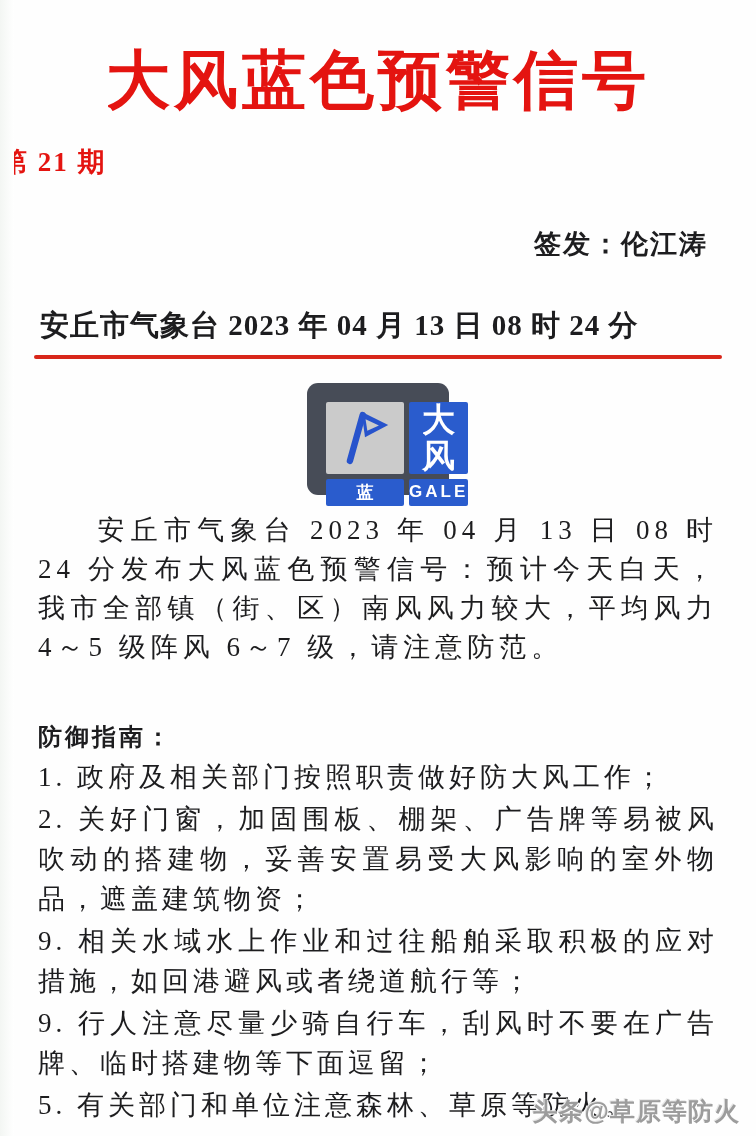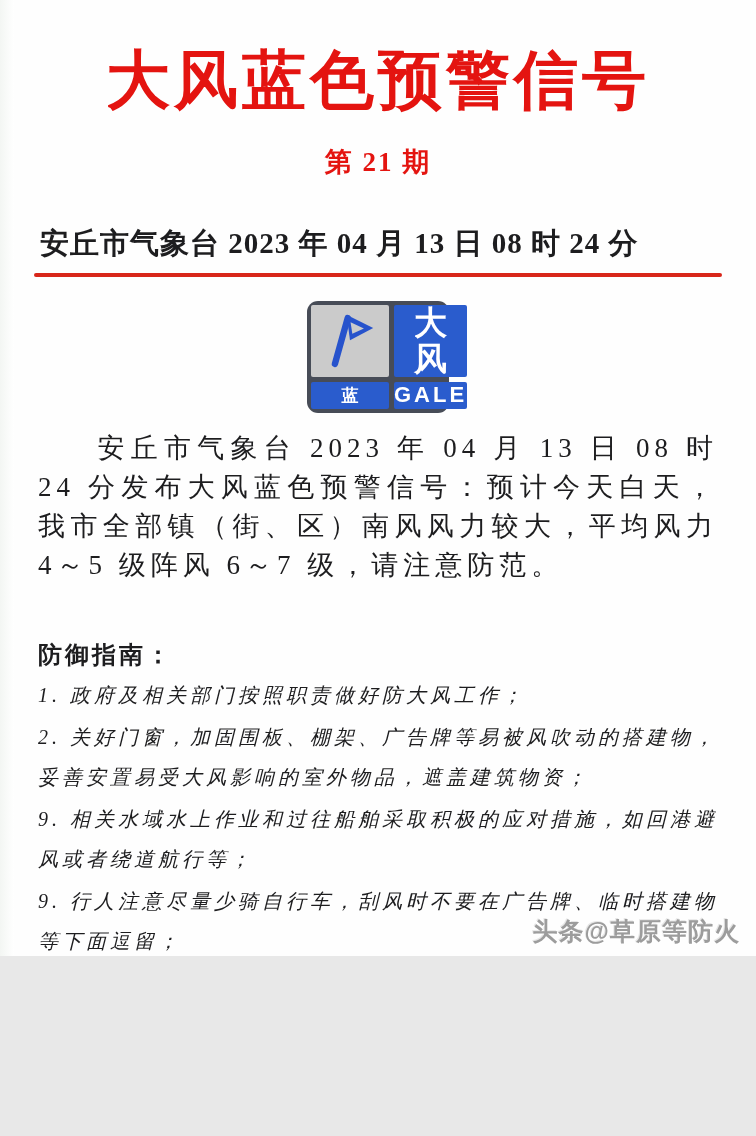--- a/index.html
+++ b/index.html
@@ -1,18 +1,18 @@
 <!DOCTYPE html>
 <html lang="zh"><head>
 <meta charset="utf-8">
 <style>
   html,body{margin:0;padding:0;background:#e8e8e8;}
   .page{
     position:relative;
-    width:756px;height:956px;
+    width:756px;height:1136px;
     margin:0 auto;
     background:#fefefe;
     overflow:hidden;
     font-family:"Liberation Serif","DejaVu Serif",serif;
     color:var(--text-black,#1d1d1f);
   }
   
   .page::before{
     content:"";position:absolute;left:0;top:0;width:14px;height:100%;
     background:linear-gradient(90deg,#f3f6f3,#ffffff);pointer-events:none;
@@ -22,21 +22,21 @@
     margin:44px 20px 0;
     text-align:center;
     font-size:64px;
     font-weight:bold;
     letter-spacing:4px;
     line-height:1.15;
     color:var(--title-red,#e41410);
   }
   .issue-number{
     margin-top:26px;
-    text-align:center;
+    text-align:left;
     font-size:27px;
     font-weight:bold;
     color:var(--title-red,#e41410);
     letter-spacing:2px;
   }
   .signer-line{
     margin:46px 48px 0 0;
     text-align:right;
     font-size:27px;
     font-weight:bold;
@@ -55,21 +55,21 @@
     background:var(--rule-red,#d8261a);
     border-radius:2px;
   }
 
   
   .badge{
     width:142px;height:112px;
     margin:24px auto 0;
     background:var(--badge-frame,#474c57);
     border-radius:11px;
-    padding:4px;
+    padding:19px;
     box-sizing:border-box;
     display:grid;
     grid-template-columns:78px 1fr;
     grid-template-rows:1fr 27px;
     gap:5px;
   }
   .badge .cell{border-radius:2px;display:flex;align-items:center;justify-content:center;}
   .badge .flag-panel{background:#cbcbcb;}
   .badge .blue{background:var(--badge-blue,#2a5ccd);color:#fff;}
   .badge .name-vertical{
@@ -78,47 +78,46 @@
     line-height:36px;
     word-break:break-all;
     text-align:center;
     font-family:"Liberation Sans","DejaVu Sans",sans-serif;
   }
   .badge .level-char{
     font-size:17px;font-weight:bold;
     font-family:"Liberation Sans","DejaVu Sans",sans-serif;
   }
   .badge .code-text{
-    font-size:22px;font-weight:bold;letter-spacing:3px;
+    font-size:17px;font-weight:bold;letter-spacing:3px;
     font-family:"Liberation Sans","DejaVu Sans",sans-serif;
   }
 
   .body-paragraph{
     margin:16px 38px 0;
     font-size:27px;
     line-height:39px;
     letter-spacing:5px;
     text-align:justify;
     text-indent:2.2em;
   }
 
   .guide-heading{
     margin:54px 38px 0;
     font-size:24px;
     font-weight:bold;
     letter-spacing:3px;
   }
   .guide-list{margin:4px 38px 0;}
   .guide-item{
-    font-size:20px;
+    font-size:27px;
     line-height:40px;
     letter-spacing:4px;
     text-align:justify;
     margin-top:2px;
-    font-style:italic;
   }
 
   .watermark{
     position:absolute;
     right:16px;bottom:8px;
     font-size:25px;
     font-weight:bold;
     letter-spacing:1px;
     color:var(--watermark-gray,#9c9c9c);
     text-shadow:1px 1px 0 #ffffff,-1px -1px 0 #e6e6e6;
@@ -127,20 +126,21 @@
 </style>
 </head>
 <body>
 
 <div class="page" style="--title-red: #e41410; --rule-red: #d8261a; --badge-blue: #2a5ccd; --badge-frame: #474c57; --text-black: #1d1d1f; --watermark-gray: #9c9c9c;">
 
   <div class="doc-title">大风蓝色预警信号</div>
 
   <div class="issue-number">第 21 期</div>
 
+  <div class="signer-line">签发：伦江涛</div>
 
   <div class="date-line">安丘市气象台 2023 年 04 月 13 日 08 时 24 分</div>
 
   <div class="red-rule"></div>
 
   <div class="badge">
     <div class="cell flag-panel">
       <span>
         <svg width="58" height="58" viewBox="0 0 100 100" aria-hidden="true">
           <line x1="24" y1="93" x2="46" y2="14" stroke="#2753cc" stroke-width="11" stroke-linecap="round"></line>

